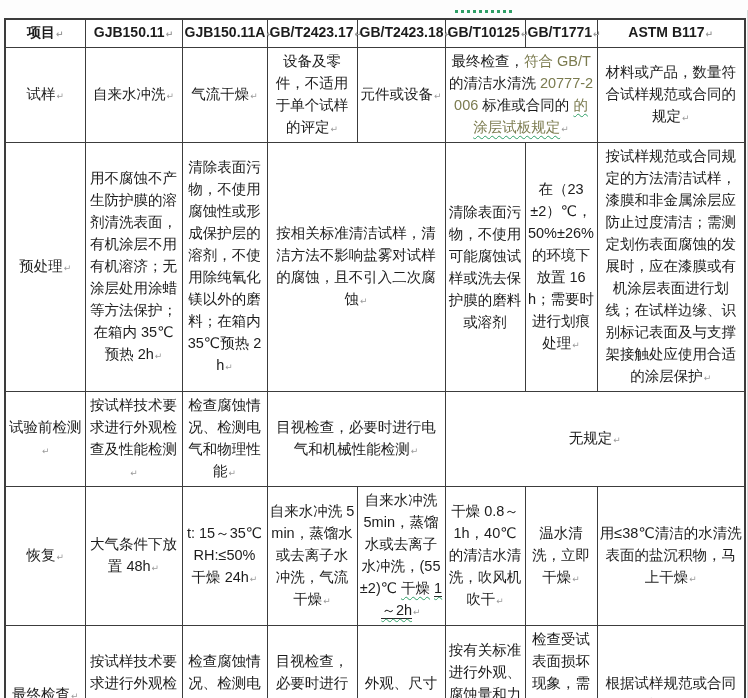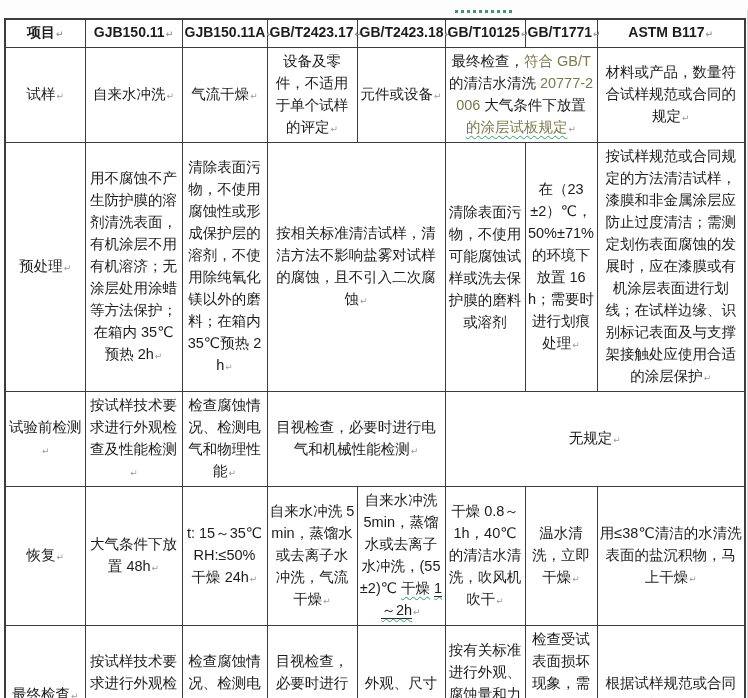--- a/index.html
+++ b/index.html
@@ -103,32 +103,32 @@
       <th><span class="pm">ASTM B117</span></th>
     </tr>
 
     <tr style="height:87px">
       <td><span class="pm">试样</span></td>
       <td><span class="pm">自来水冲洗</span></td>
       <td><span class="pm">气流干燥</span></td>
       <td><span class="pm">设备及零件，不适用于单个试样的评定</span></td>
       <td><span class="pm">元件或设备</span></td>
       <td colspan="2">
-        <span class="pm"><span>最终检查，</span><span class="olive">符合 GB/T</span><span> 的清洁水清洗 </span><span class="olive">20777-2006</span><span> 大气条件下放置 </span><span class="olive wavy">的涂层试板规定</span></span>
+        <span class="pm"><span>最终检查，</span><span class="olive">符合 GB/T</span><span> 的清洁水清洗 </span><span class="olive">20777-2006</span><span> 标准或合同的 </span><span class="olive wavy">的涂层试板规定</span></span>
       </td>
       <td><span class="pm">材料或产品，数量符合试样规范或合同的规定</span></td>
     </tr>
 
     <tr style="height:230px">
       <td><span class="pm">预处理</span></td>
       <td><span class="pm">用不腐蚀不产生防护膜的溶剂清洗表面，有机涂层不用有机溶济；无涂层处用涂蜡等方法保护；在箱内 35℃预热 2h</span></td>
       <td><span class="pm">清除表面污物，不使用腐蚀性或形成保护层的溶剂，不使用除纯氧化镁以外的磨料；在箱内 35℃预热 2h</span></td>
       <td colspan="2"><span class="pm">按相关标准清洁试样，清洁方法不影响盐雾对试样的腐蚀，且不引入二次腐蚀</span></td>
       <td><span>清除表面污物，不使用可能腐蚀试样或洗去保护膜的磨料或溶剂</span></td>
-      <td><span class="pm">在（23±2）℃，50%±71%的环境下放置 16h；需要时进行划痕处理</span></td>
+      <td><span class="pm">在（23±2）℃，50%±26%的环境下放置 16h；需要时进行划痕处理</span></td>
       <td><span class="pm">按试样规范或合同规定的方法清洁试样，漆膜和非金属涂层应防止过度清洁；需测定划伤表面腐蚀的发展时，应在漆膜或有机涂层表面进行划线；在试样边缘、识别标记表面及与支撑架接触处应使用合适的涂层保护</span></td>
     </tr>
 
     <tr style="height:86px">
       <td><span class="pm">试验前检测</span></td>
       <td><span class="pm">按试样技术要求进行外观检查及性能检测</span></td>
       <td><span class="pm">检查腐蚀情况、检测电气和物理性能</span></td>
       <td colspan="2"><span class="pm">目视检查，必要时进行电气和机械性能检测</span></td>
       <td colspan="3"><span class="pm">无规定</span></td>
     </tr>

